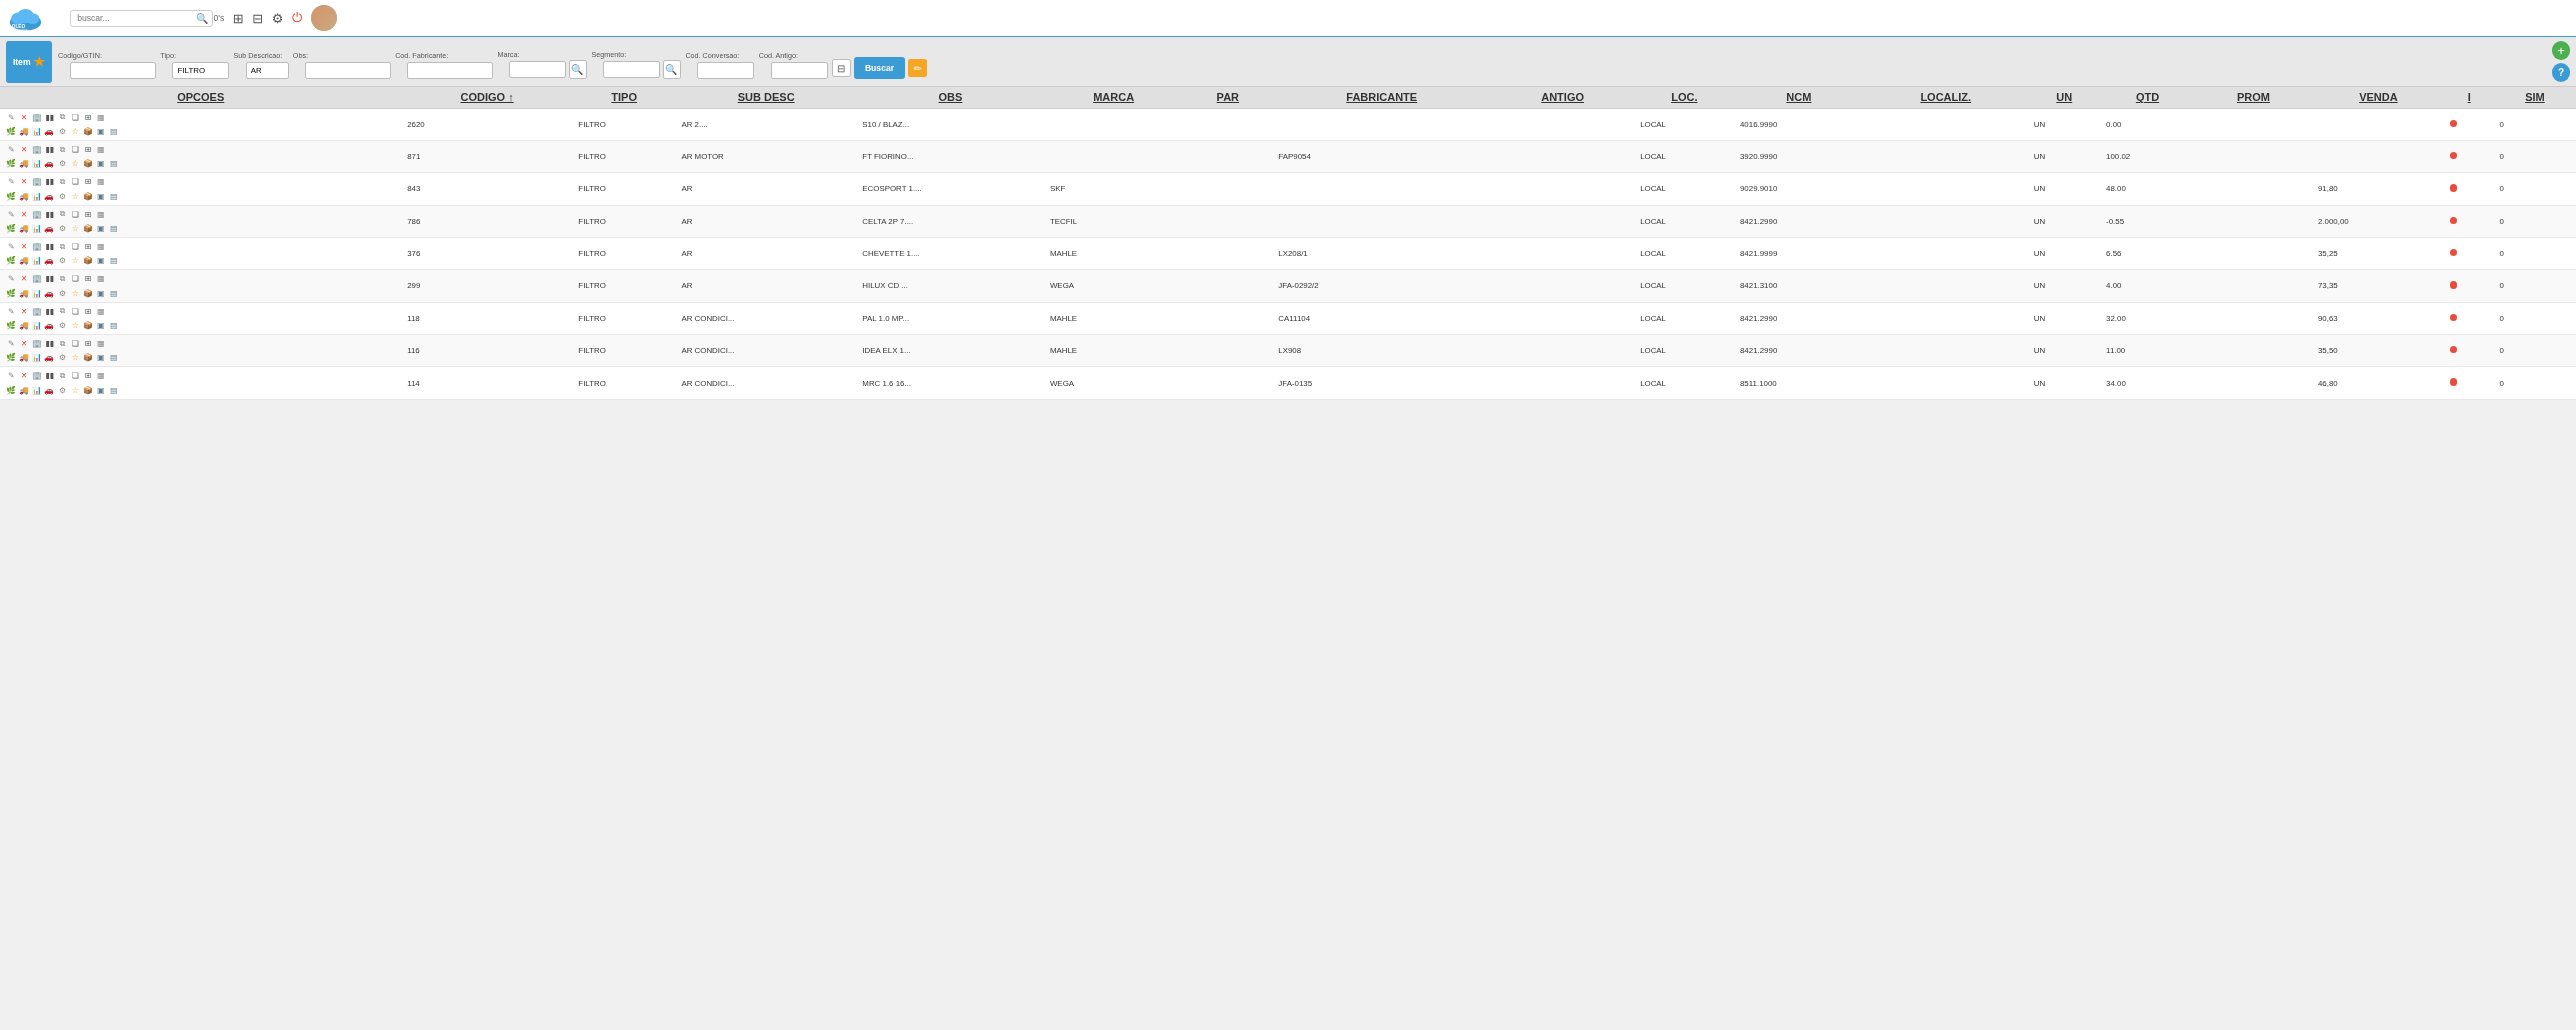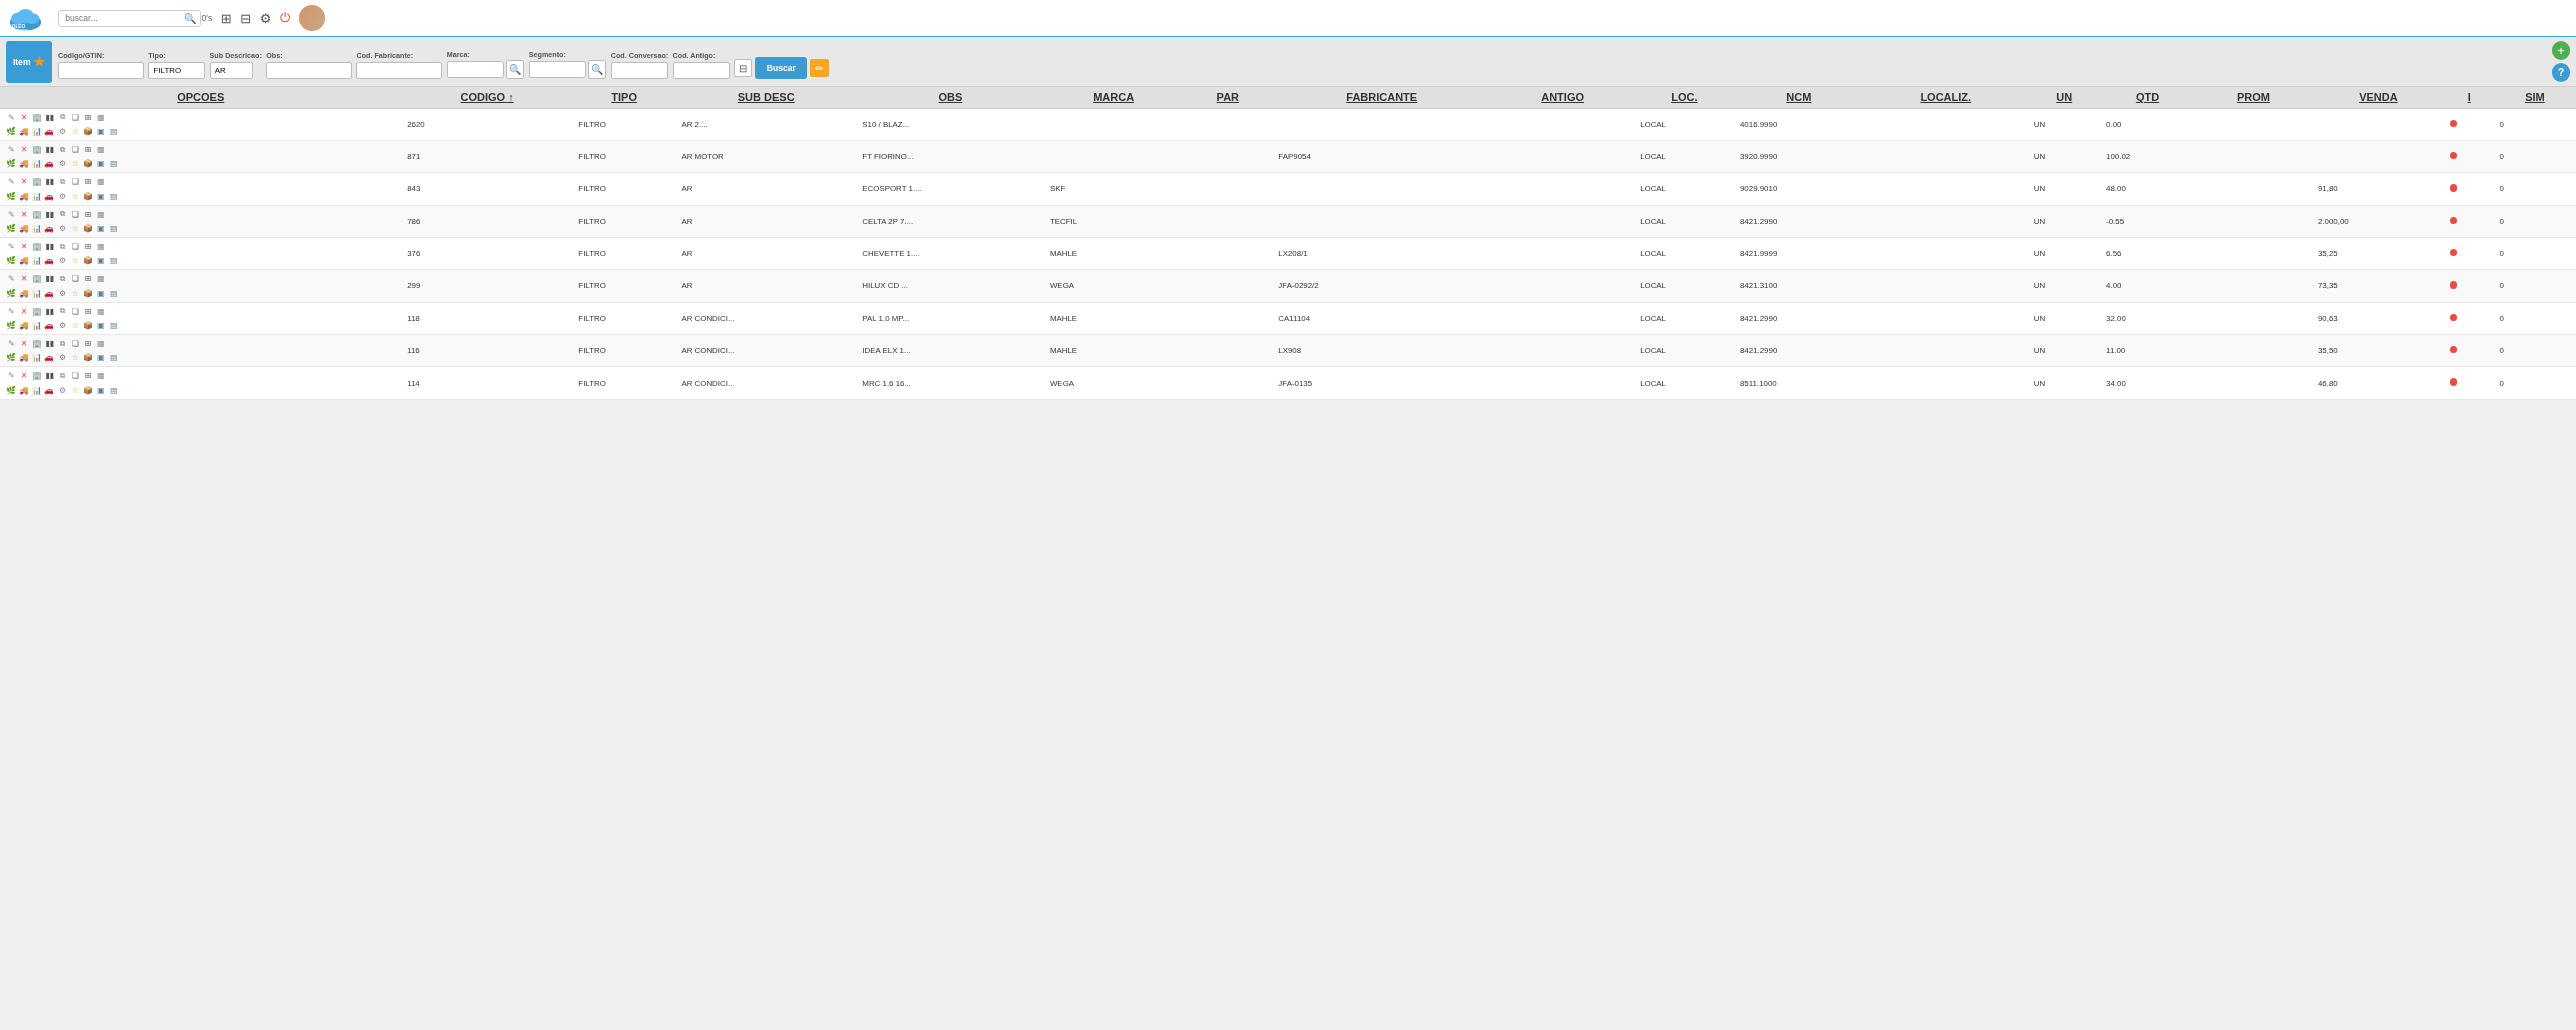--- a/index.html
+++ b/index.html
@@ -39,24 +39,24 @@
       display: flex; align-items: center; background: #e8e8e8;
       border-bottom: 0.7px solid #ccc; padding: 2.9px 5.7px; gap: 5.7px; flex-wrap: nowrap;
       min-height: 50px;
     }
     .item-box {
       background: #3a9bd5; color: #fff; border-radius: 2.9px;
       padding: 4.3px 7.2px; font-weight: bold; font-size: 8.6px;
       display: flex; align-items: center;
       min-width: 36px; min-height: 42px; justify-content: center; gap: 2.9px;
     }
-    .filter-label { font-size: 7.2px; color: #555; font-weight: bold; }
+    .filter-label { font-size: 7.2px; color: #555; font-weight: normal; }
     .filter-input {
       border: 0.7px solid #bbb; border-radius: 2.1px; padding: 2.1px 4.3px;
-      font-size: 7.9px; background: #fff; height: 17px;
+      font-size: 7.9px; background: #fff; height: 17px; margin-left: 12px;
     }
     .filter-input-wide { width: 86px; }
     .filter-input-med { width: 57px; }
     .filter-input-sm { width: 43px; }
     .filter-icon-btn {
       width: 18.6px; height: 18.6px; border: 0.7px solid #bbb; border-radius: 2.1px;
       background: #fff; cursor: pointer; display: flex; align-items: center; justify-content: center;
       font-size: 10px; color: #555;
     }
     .buscar-btn {

